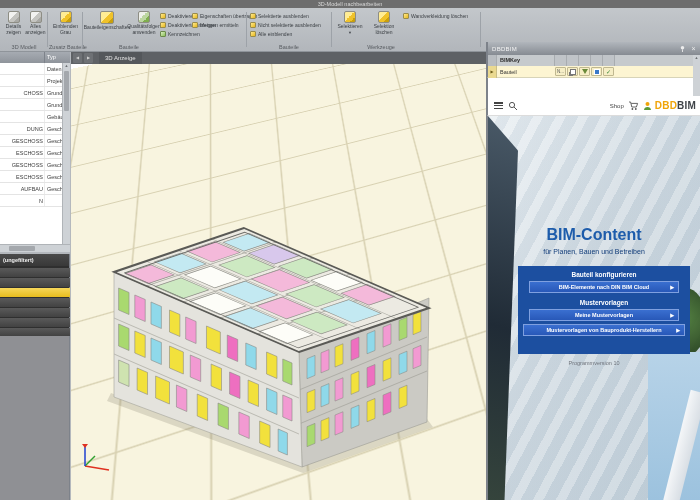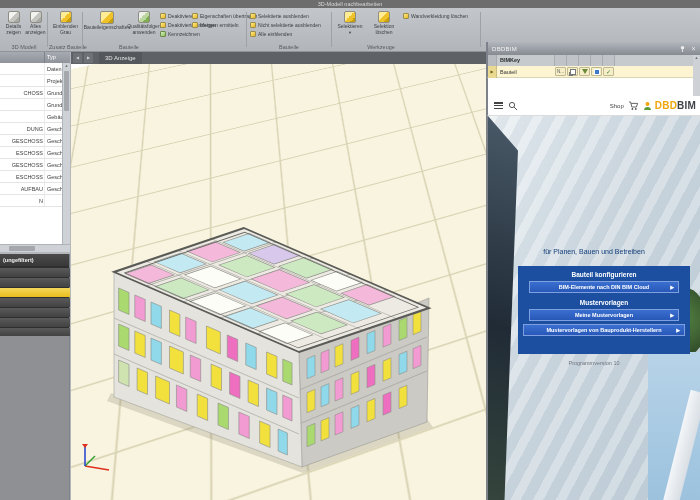--- a/index.html
+++ b/index.html
@@ -456,20 +456,21 @@
   <span class="logo"><span class="d">DBD</span><span class="b">BIM</span></span>
 </div>
 
 <div class="abs webbody">
   <div class="glass"></div>
   <div class="photostrip"></div>
   <div class="bush"></div>
   <div class="sky"></div>
   <div class="pillar"></div>
 
+  <div class="bimtitle">BIM-Content</div>
   <div class="bimsub">für Planen, Bauen und Betreiben</div>
 
   <div class="bluepanel">
     <div class="bp-h">Bauteil konfigurieren</div>
     <div class="bp-btn">
       <span>BIM-Elemente nach DIN BIM Cloud</span>
       <span class="ar">▶</span>
     </div>
     <div class="bp-h bp-h2">Mustervorlagen</div>
     <div class="bp-btn">

